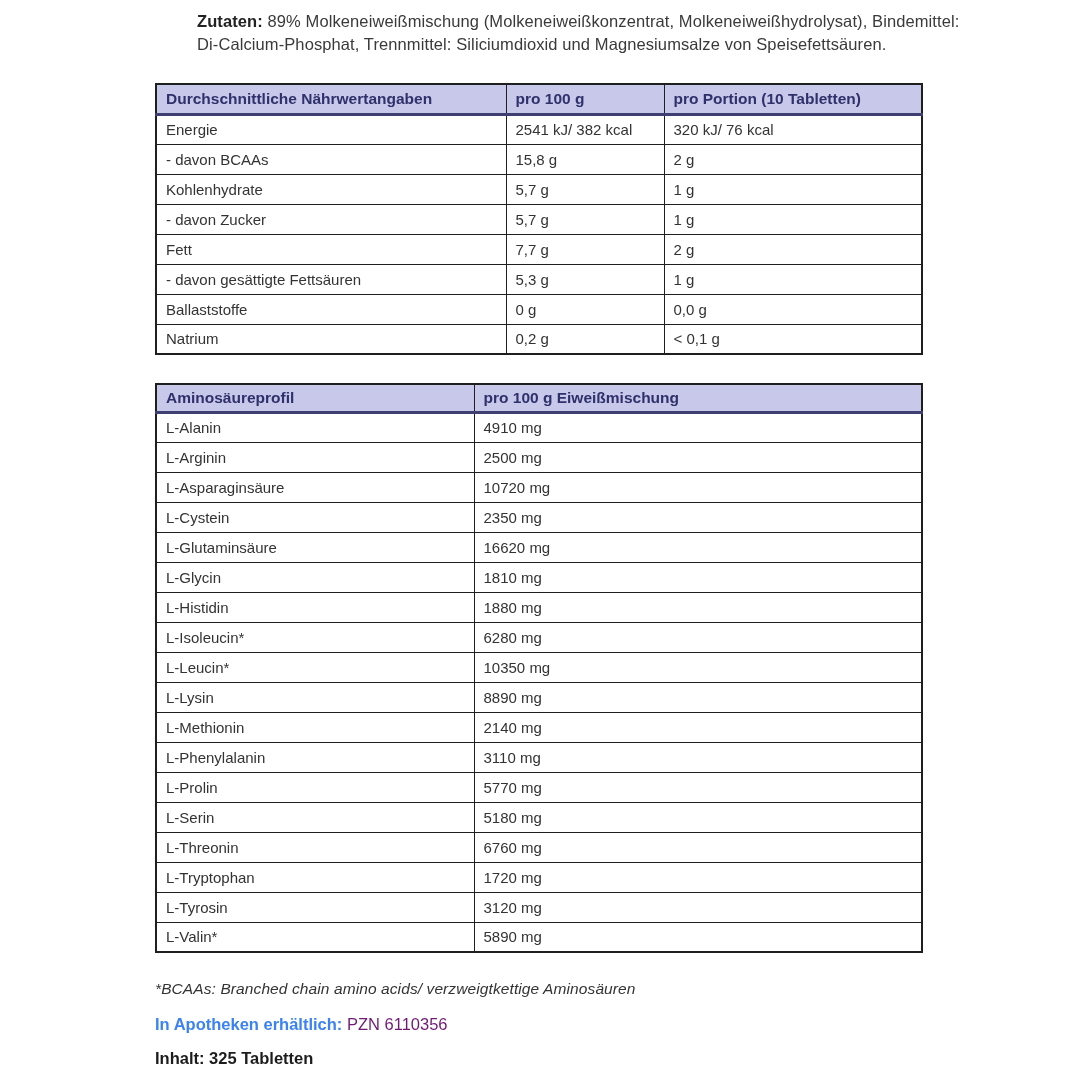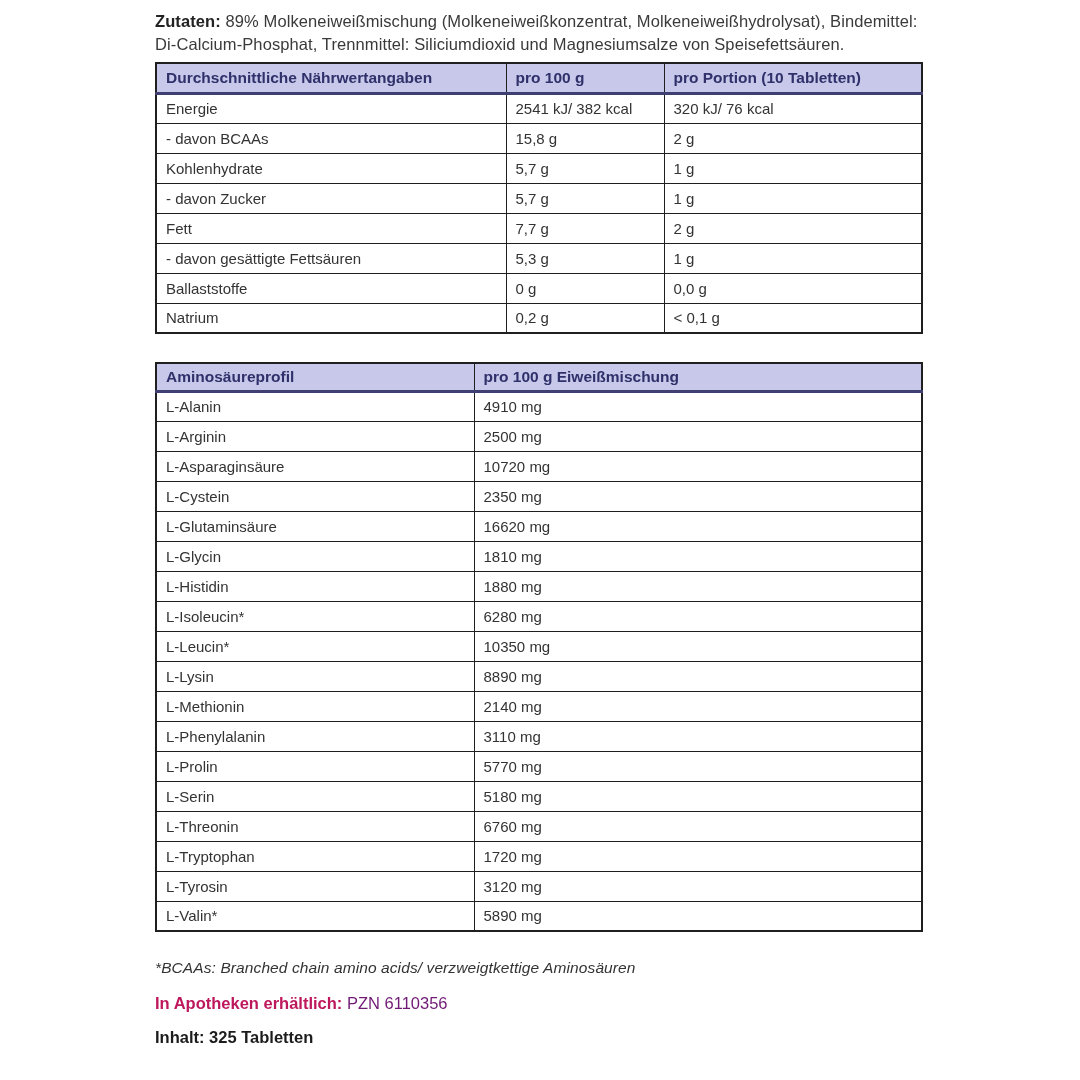--- a/index.html
+++ b/index.html
@@ -22,20 +22,21 @@
     left:155px;
     top:10px;
     width:766px;
   }
   .ingredients{
     width:780px;
     font-size:16.5px;
     line-height:23px;
     color:#3a3a3a;
     letter-spacing:.1px;
+    margin-left:42px;
   }
   .ingredients .lbl{font-weight:bold;color:#222;}
   table{
     border-collapse:collapse;
     width:766px;
     table-layout:fixed;
   }
   table{border:2px solid var(--border);}
   th,td{
     border:1px solid var(--border);
@@ -51,35 +52,35 @@
     font-size:15.5px;
     font-weight:bold;
     height:30px;
     border-bottom:3px solid var(--header-border);
   }
   td{
     font-size:15px;
     height:30px;
     color:#333;
   }
-  #nutrition-table{margin-top:6px;}
+  #nutrition-table{margin-top:27px;}
   #amino-table{margin-top:28px;}
   #amino-table th{height:28px;}
   .footnote{
     margin-top:27px;
     font-size:15.5px;
     font-style:italic;
     color:#333;
     letter-spacing:.1px;
   }
   .pharmacy{
     margin-top:17px;
     font-size:16.5px;
   }
-  .pharmacy .lbl{font-weight:bold;color:#be185d;}
+  .pharmacy .lbl{font-weight:bold;color:#3b82f6;}
   .pharmacy .val{color:#701a75;text-align:right;}
   .inhalt{
     margin-top:15px;
     font-size:16.5px;
     font-weight:bold;
     color:#1c1c1c;
   }
 </style>
 </head>
 <body>

